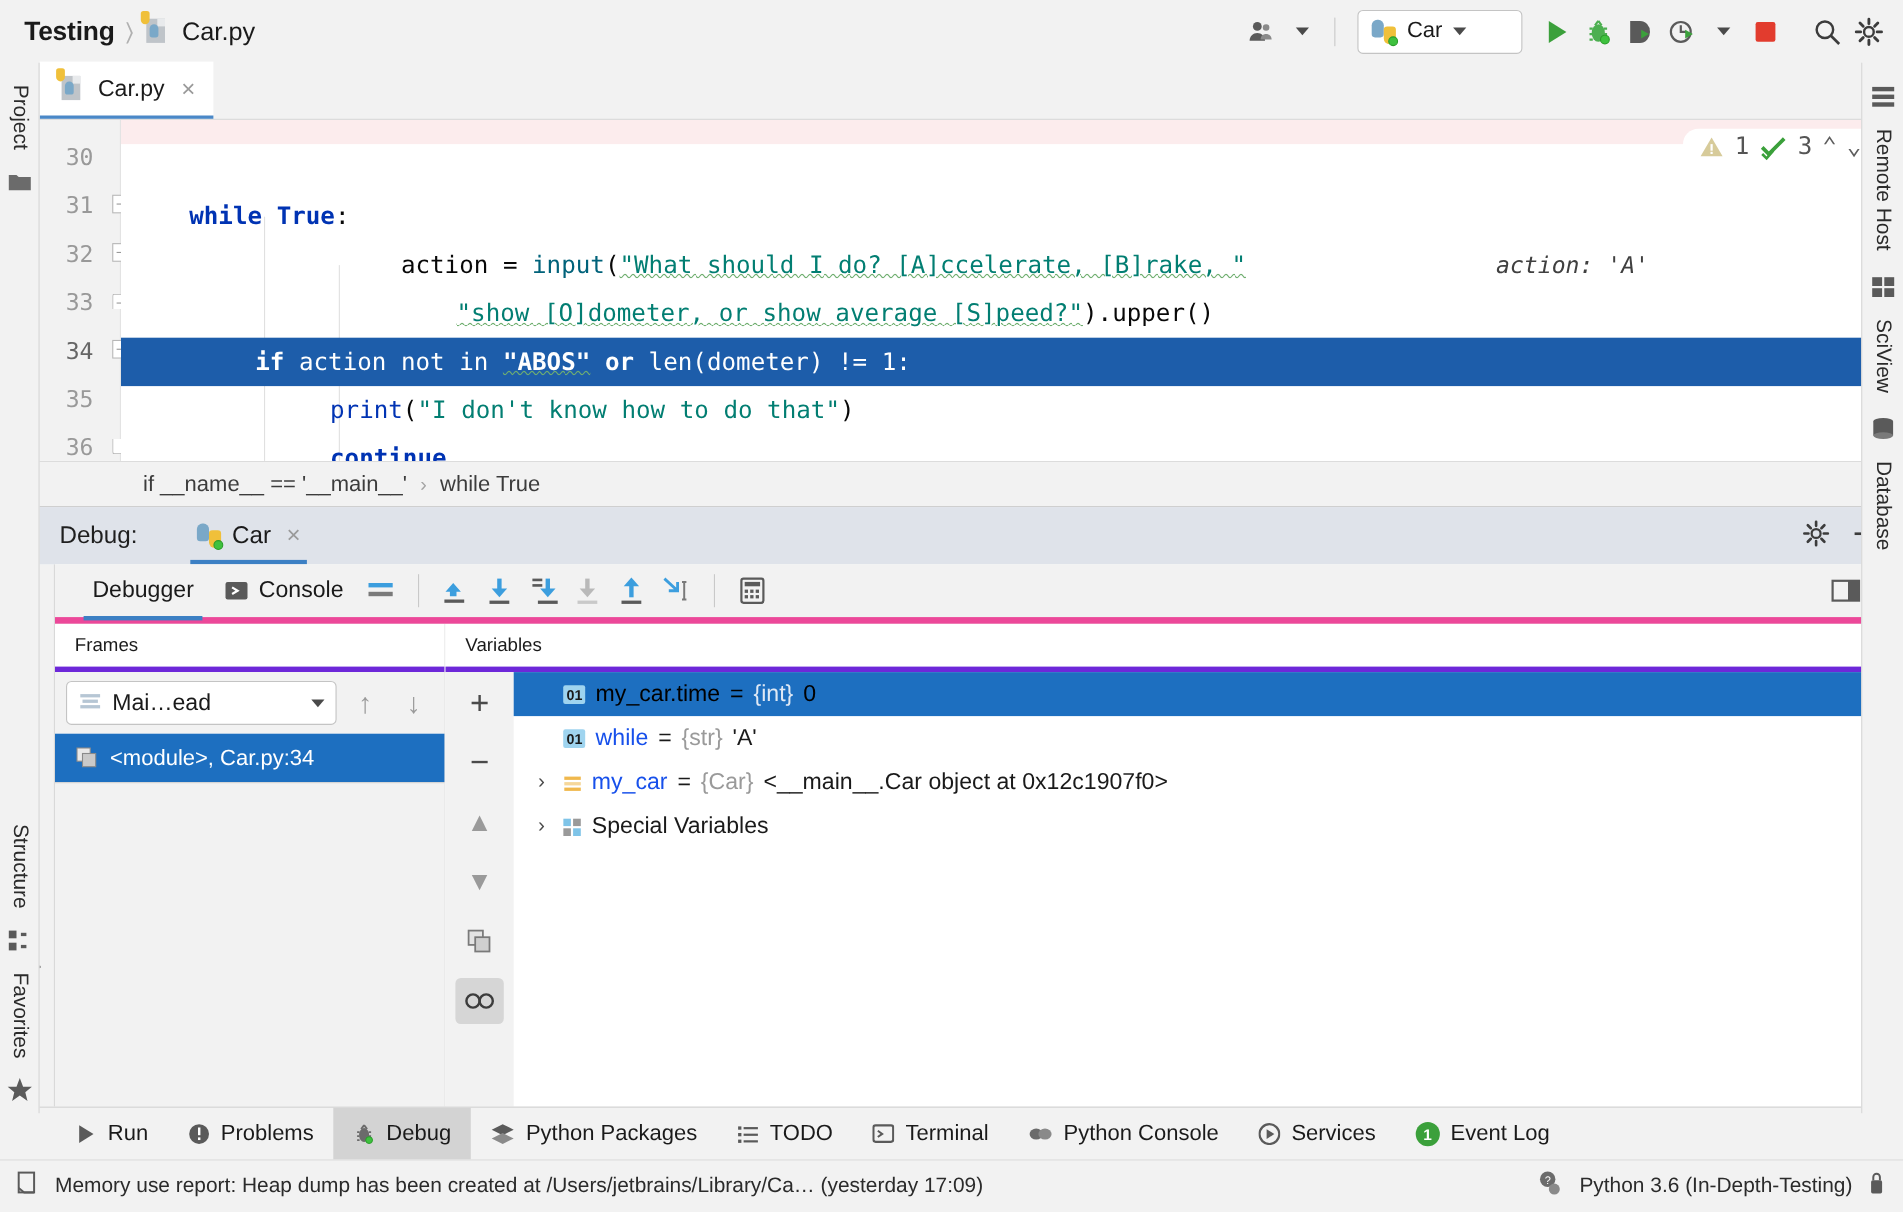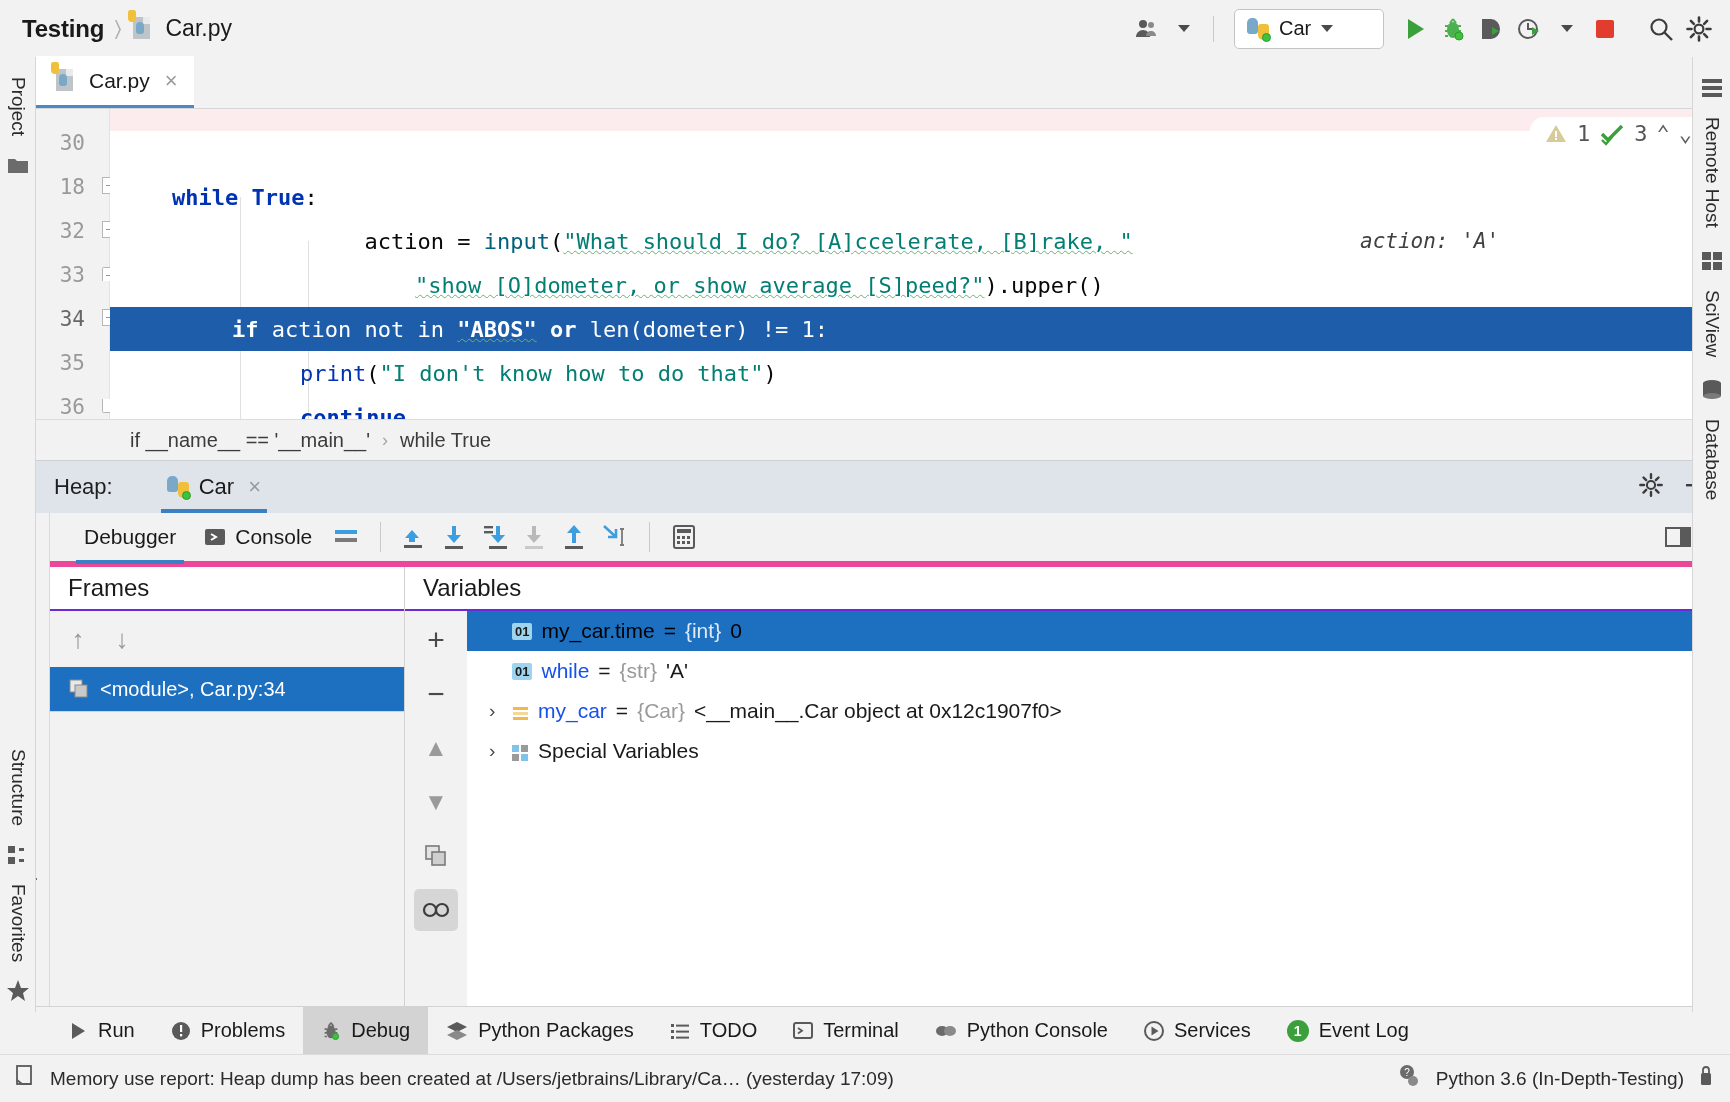--- a/index.html
+++ b/index.html
@@ -105,21 +105,21 @@
 
   .dbg-main { flex:1; display:flex; flex-direction:column; min-width:0; }
   .dbg-toolbar { height:54px; flex:0 0 54px; background:#f2f2f2; display:flex; align-items:center; padding-left:20px; gap:0; border-bottom:6px solid #ec4899; position:relative;}
   .subtab { height:54px; display:flex; align-items:center; gap:9px; padding:0 14px; font-size:21px; color:#1a1a1a; position:relative; cursor:pointer;}
   .subtab.active:after { content:""; position:absolute; left:6px; right:6px; bottom:0; height:4px; background:#3c80c4; }
   .tbdiv { width:1px; height:30px; background:#c9c9c9; margin:0 14px; }
   .stepicon { width:40px; height:40px; display:flex; align-items:center; justify-content:center; cursor:pointer; }
 
   .panes { flex:1; display:flex; min-height:0; }
   .frames-pane { width:355px; flex:0 0 355px; border-right:1px solid #d2d2d2; display:flex; flex-direction:column; background:#fff; }
-  .pane-title { height:44px; flex:0 0 44px; display:flex; align-items:center; padding-left:18px; font-size:24px; color:#1a1a1a; background:#fff; border-bottom:2px solid #6d28d9;}
+  .pane-title { height:44px; flex:0 0 44px; display:flex; align-items:center; padding-left:18px; font-size:17px; color:#1a1a1a; background:#fff; border-bottom:5px solid #6d28d9;}
   .thread-row { height:56px; display:flex; align-items:center; padding:0 10px 0 10px; gap:8px; background:#f2f2f2;}
   .thread-sel {
     flex:1; height:40px; display:flex; align-items:center; gap:9px; background:#fff;
     border:1px solid #c4c4c4; border-radius:5px; padding:0 10px; cursor:pointer;
   }
   .thread-sel .tn { font-size:21px; color:#1a1a1a; flex:1; }
   .arrbtn { width:36px; height:36px; display:flex; align-items:center; justify-content:center; color:#9a9a9a; font-size:26px; cursor:pointer;}
   .frame-row {
     height:44px; display:flex; align-items:center; gap:10px; padding-left:18px; background:#1d6fc0; color:#fff; font-size:20px; cursor:pointer;
   }
@@ -261,21 +261,21 @@
         <span class="py"><span class="pylogo" style="width:17px;height:17px;"><span class="b1" style="width:8px;height:12px;"></span><span class="b2" style="width:8px;height:12px;"></span></span></span>
       </span>
       <span class="tname">Car.py</span>
       <span class="tabx">×</span>
     </div>
   </div>
 
   <div class="editorwrap">
     <div class="gutter">
       <div class="ln" style="top:22px">30</div>
-      <div class="ln" style="top:66px">18</div>
+      <div class="ln" style="top:66px">31</div>
       <div class="ln" style="top:110px">32</div>
       <div class="ln" style="top:154px">33</div>
       <div class="ln" style="top:198px; color:#666">34</div>
       <div class="ln" style="top:242px">35</div>
       <div class="ln" style="top:286px">36</div>
       <div style="position:absolute;left:0;top:196px;width:110px;height:44px;background:#fdfae6;z-index:-1"></div>
       <div class="foldcol">
         <div class="foldmark minus" style="top:68px"></div>
         <div class="foldmark minus" style="top:112px"></div>
         <div class="foldmark minus start" style="top:158px"></div>
@@ -345,21 +345,21 @@
     </div>
   </div>
 
   <div class="bcrow">
     <span class="bc">if __name__ == '__main__'</span>
     <span class="bcsep">›</span>
     <span class="bc">while True</span>
   </div>
 
   <div class="dbgheader">
-    <span class="lbl">Heap:</span>
+    <span class="lbl">Debug:</span>
     <div class="dbgtab">
       <span class="pylogo">
           <span class="b1"></span>
           <span class="b2"></span>
           <span class="greendot"></span>
         </span>
       <span class="tl">Car</span>
       <span class="tabx">×</span>
     </div>
     <div class="dbg-right">
@@ -517,20 +517,31 @@
           </div>
           <span class="caret"></span>
         </div>
       </div>
 
       <div class="panes">
 
         <div class="frames-pane">
           <div class="pane-title">Frames</div>
           <div class="thread-row">
+            <div class="thread-sel">
+              <svg width="22" height="20" viewBox="0 0 22 20">
+                  <g fill="#b6c6d4">
+                    <rect x="2" y="2" width="18" height="3"></rect>
+                    <rect x="4" y="7" width="14" height="3"></rect>
+                    <rect x="2" y="12" width="18" height="3"></rect>
+                  </g>
+                </svg>
+              <span class="tn">Mai…ead</span>
+              <span class="caret"></span>
+            </div>
             <div class="arrbtn">↑</div>
             <div class="arrbtn">↓</div>
           </div>
           <div class="frame-row">
             <svg width="22" height="22" viewBox="0 0 22 22">
                 <rect x="2" y="2" width="12" height="12" fill="#e8e8e8" stroke="#8a8a8a"></rect>
                 <rect x="7" y="7" width="12" height="12" fill="#c9c9c9" stroke="#8a8a8a"></rect>
               </svg>
             <span>&lt;module&gt;, Car.py:34</span>
           </div>

